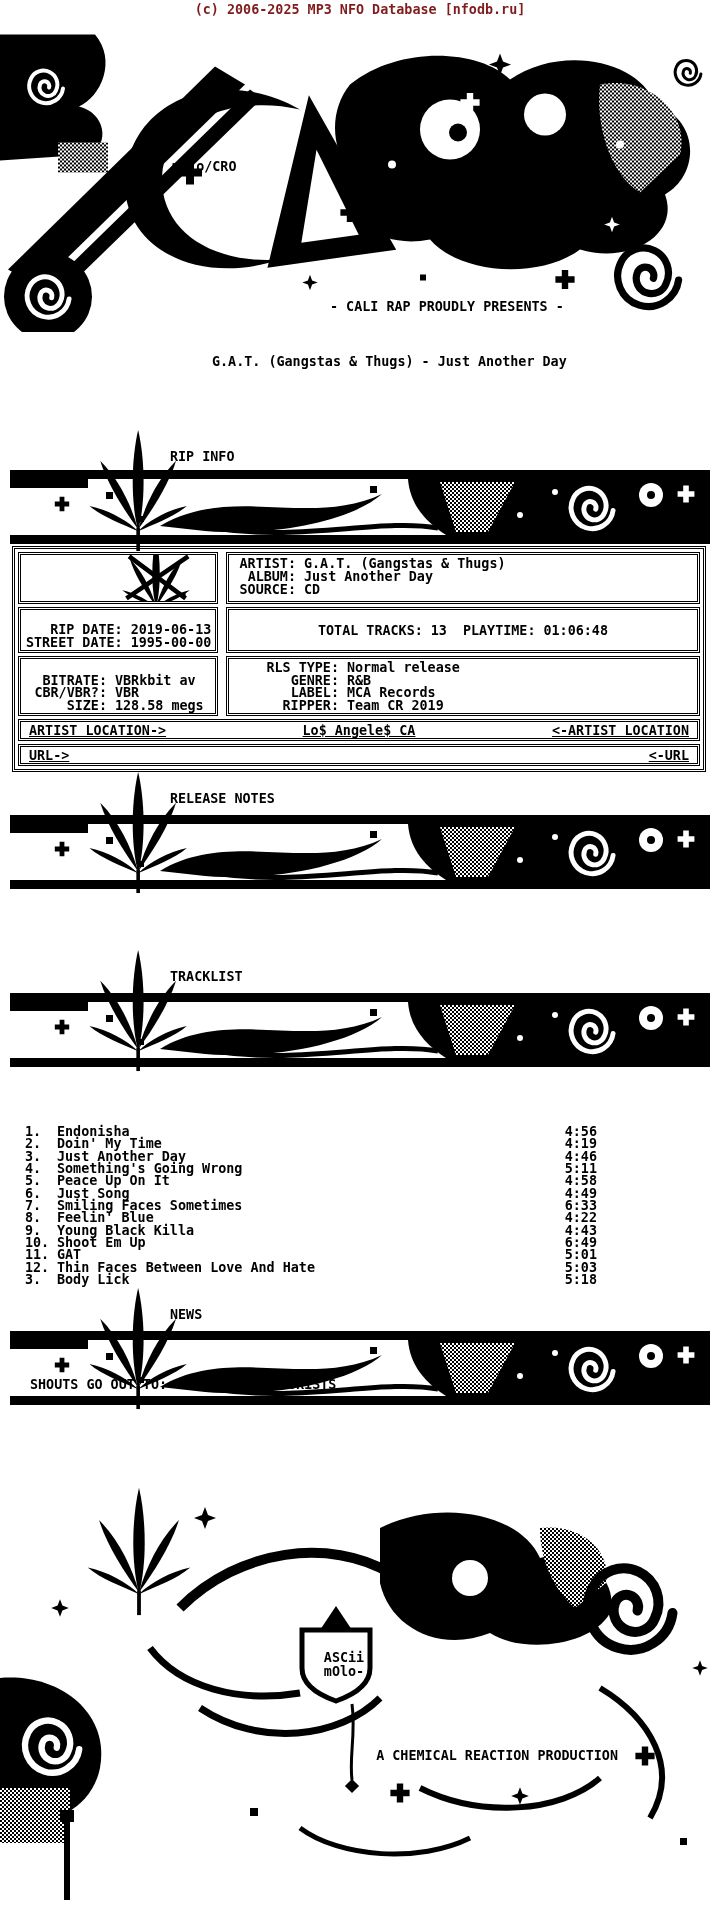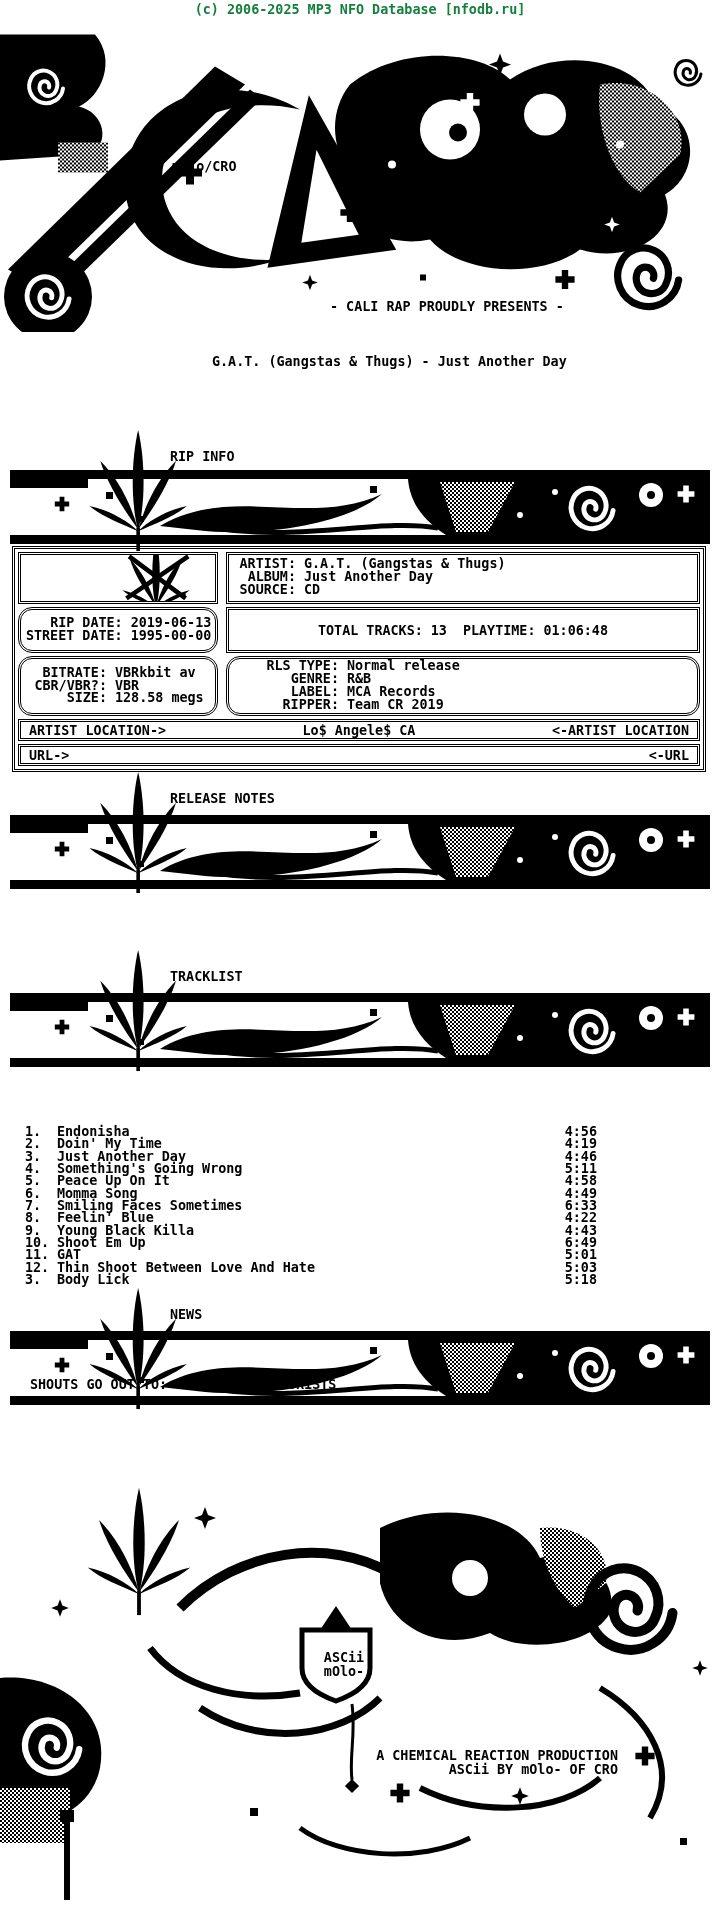--- a/index.html
+++ b/index.html
@@ -27,22 +27,22 @@
     display: flex; flex-direction: column; gap: 3px;
   }
   .prow { display: flex; gap: 8px; }
   .pbox { border: 3px double #000; }
   .cell-leaf { width: 200px; position: relative; overflow: hidden; }
   .cell-grow { flex: 1; }
   .rowA { height: 52px; }
   .rowB { height: 46px; }
   .rowC { height: 60px; }
   .rowD, .rowE { height: 22px; display: flex; align-items: center;
-    justify-content: space-between; padding: 0 8px; }
-  .vcenter { display: flex; flex-direction: column; justify-content: center; border-radius: 14px; }
+    justify-content: space-between; padding: 0 8px; text-decoration: underline; }
+  .vcenter { display: flex; flex-direction: column; justify-content: flex-end; }
   .hcenter { align-items: center; }
   .irow { display: flex; line-height: 12.8px; }
   .lab { text-align: right; white-space: pre; }
   .val { margin-left: 8px; white-space: pre; }
   .w7  { width: 57px; }
   .w9  { width: 74px; }
   .w12 { width: 98px; }
   .padA { padding: 3px 4px 0 10px; }
   .oneline { justify-content: center; align-items: center; display: flex; }
   .gap2 { width: 16px; display: inline-block; }
@@ -103,21 +103,21 @@
       <g color="#000" fill="#000">
         <rect x="96" y="22" width="7" height="7"></rect>
         <rect x="128" y="46" width="6" height="6"></rect>
         <rect x="360" y="16" width="7" height="7"></rect>
         <use href="#bplus" transform="translate(52,34) scale(0.6)"></use>
       </g>
     </g>
   </defs>
 </svg>
 
-<div class="abs site-header" style="color: #15803d;">(c) 2006-2025 MP3 NFO Database [nfodb.ru]</div>
+<div class="abs site-header" style="color: #7f1d1d;">(c) 2006-2025 MP3 NFO Database [nfodb.ru]</div>
 
 <svg class="abs logo-svg" width="720" height="310" viewBox="0 0 720 305">
   <path d="M0,10 h95 c22,26 6,62 -16,72 c26,6 32,38 10,48 l-89,6 z" fill="#000"></path>
   <use href="#spiral" transform="translate(46,62) scale(0.5)" color="#fff"></use>
   <rect x="58" y="118" width="50" height="30" fill="url(#ht)"></rect>
   <path d="M8,245 L215,42 L245,60 L38,262 Z" fill="#000"></path>
   <path d="M35,275 L250,65 L262,74 L48,282 Z" fill="#000"></path>
   <path d="M300,85 C220,40 130,75 125,155 C122,225 200,262 280,235 C210,240 160,205 162,152 C165,95 235,70 300,85 Z" fill="#000"></path>
   <path fill-rule="evenodd" transform="rotate(-8 320 150)" fill="#000" d="M320,70 L385,235 L255,235 Z M320,125 L350,215 L292,215 Z"></path>
   <path d="M350,60 C400,20 480,25 510,55 C560,20 640,35 655,80 C700,95 700,150 665,170 C680,210 630,240 580,225 C540,255 460,250 430,215 C380,225 340,195 350,150 C330,120 330,85 350,60 Z" fill="#000"></path>
@@ -284,21 +284,21 @@
       <span class="ttitle">Something's Going Wrong</span>
       <span class="ttime">5:11</span>
     </div>
   <div class="trow">
       <span class="tnum">5.</span>
       <span class="ttitle">Peace Up On It</span>
       <span class="ttime">4:58</span>
     </div>
   <div class="trow">
       <span class="tnum">6.</span>
-      <span class="ttitle">Momma Song</span>
+      <span class="ttitle">Just Song</span>
       <span class="ttime">4:49</span>
     </div>
   <div class="trow">
       <span class="tnum">7.</span>
       <span class="ttitle">Smiling Faces Sometimes</span>
       <span class="ttime">6:33</span>
     </div>
   <div class="trow">
       <span class="tnum">8.</span>
       <span class="ttitle">Feelin' Blue</span>
@@ -314,21 +314,21 @@
       <span class="ttitle">Shoot Em Up</span>
       <span class="ttime">6:49</span>
     </div>
   <div class="trow">
       <span class="tnum">11.</span>
       <span class="ttitle">GAT</span>
       <span class="ttime">5:01</span>
     </div>
   <div class="trow">
       <span class="tnum">12.</span>
-      <span class="ttitle">Thin Shoot Between Love And Hate</span>
+      <span class="ttitle">Thin Faces Between Love And Hate</span>
       <span class="ttime">5:03</span>
     </div>
   <div class="trow">
       <span class="tnum">3.</span>
       <span class="ttitle">Body Lick</span>
       <span class="ttime">5:18</span>
     </div>
 </div>
 
 <span class="abs seclabel" style="top:1307px">NEWS</span>
@@ -375,14 +375,13 @@
   <rect x="64" y="330" width="6" height="82" fill="#000"></rect>
 </svg>
 
 <div class="abs badge">
   <div>ASCii</div>
   <div>mOlo-</div>
 </div>
 
 <div class="abs credits">
   <div>A CHEMICAL REACTION PRODUCTION</div>
-  <div>ASCii BY mOlo- OF CRO</div>
 </div>
 
 </body></html>

